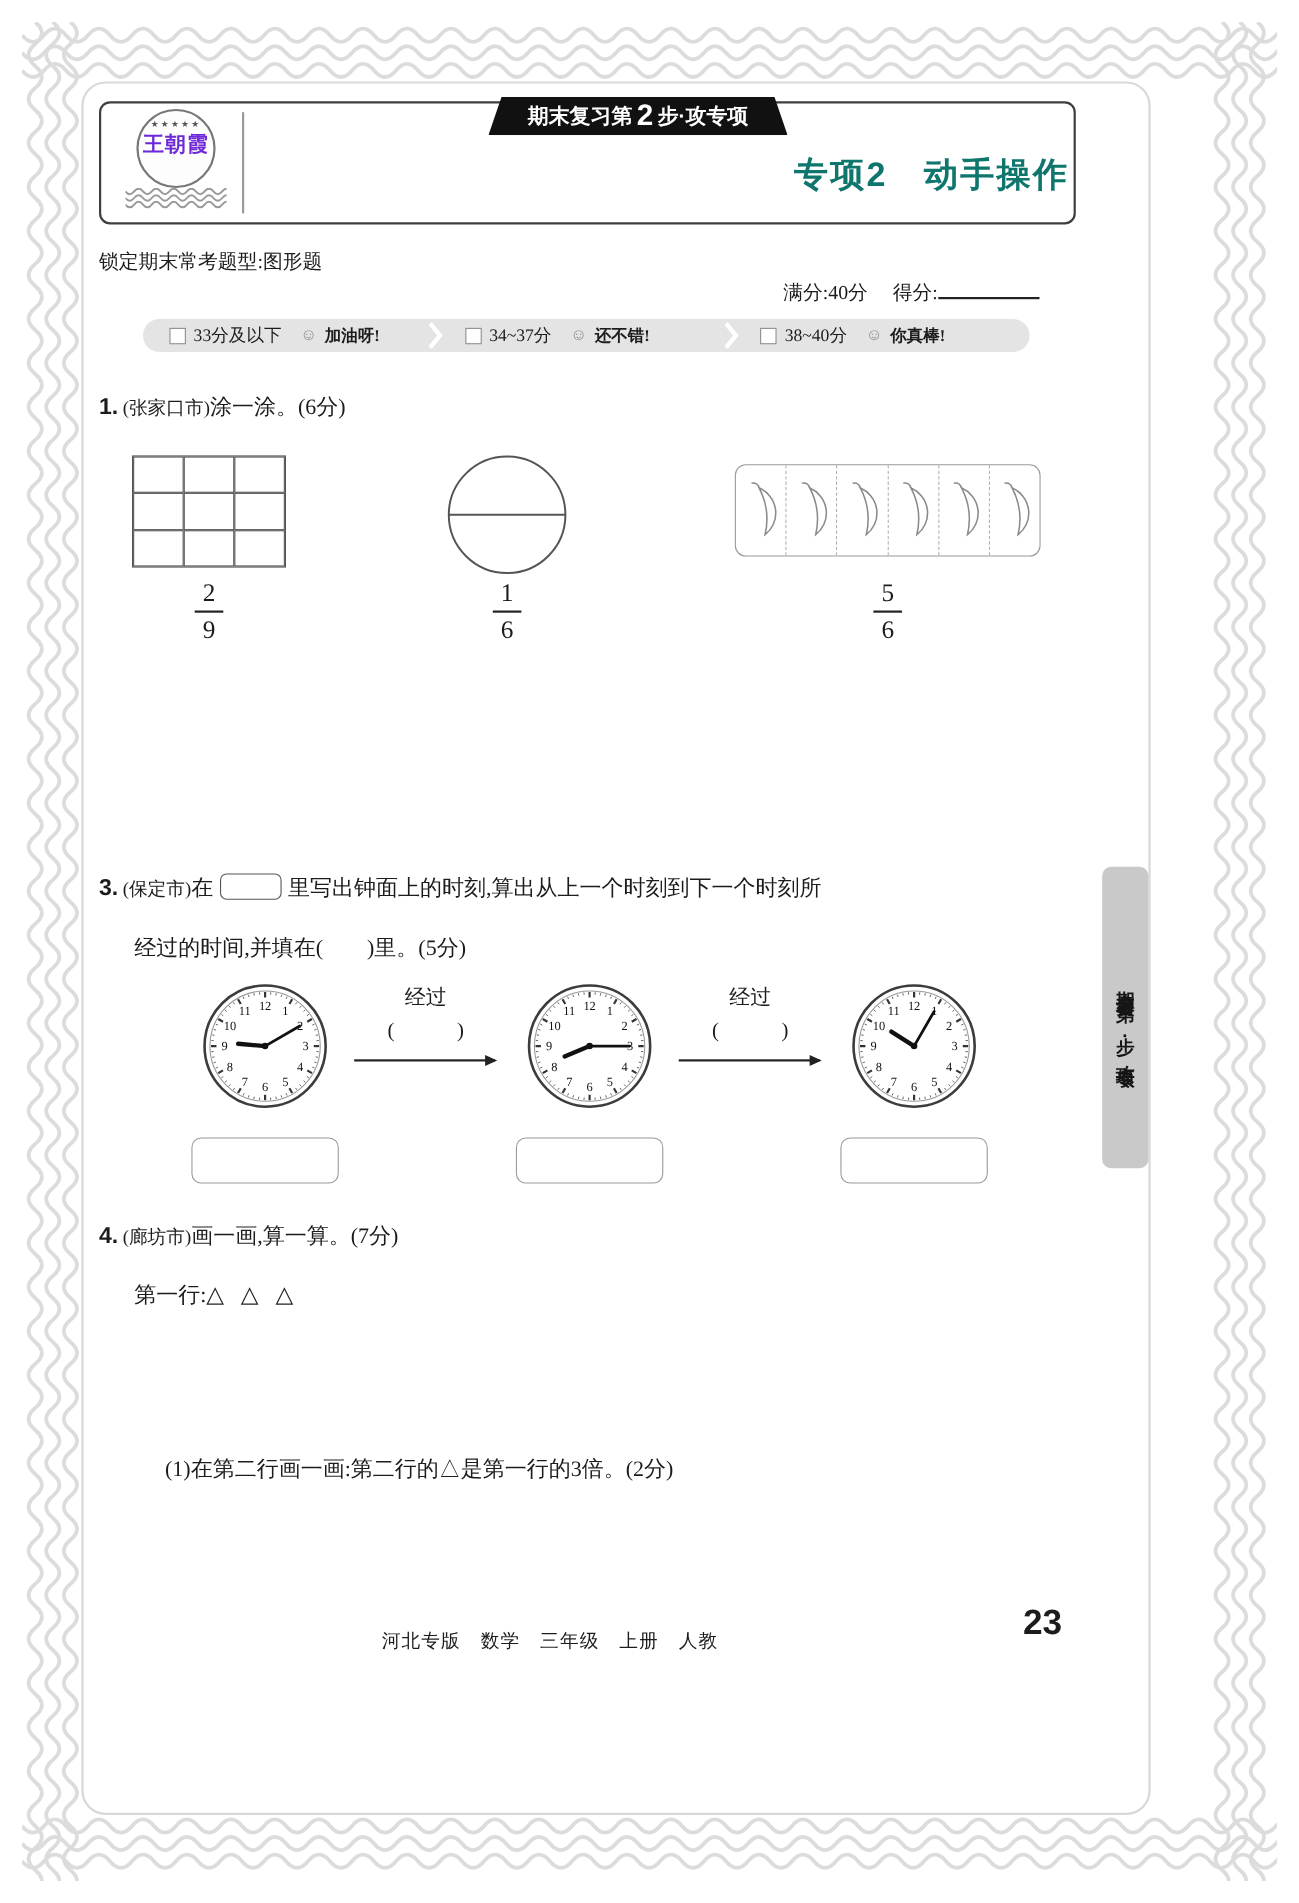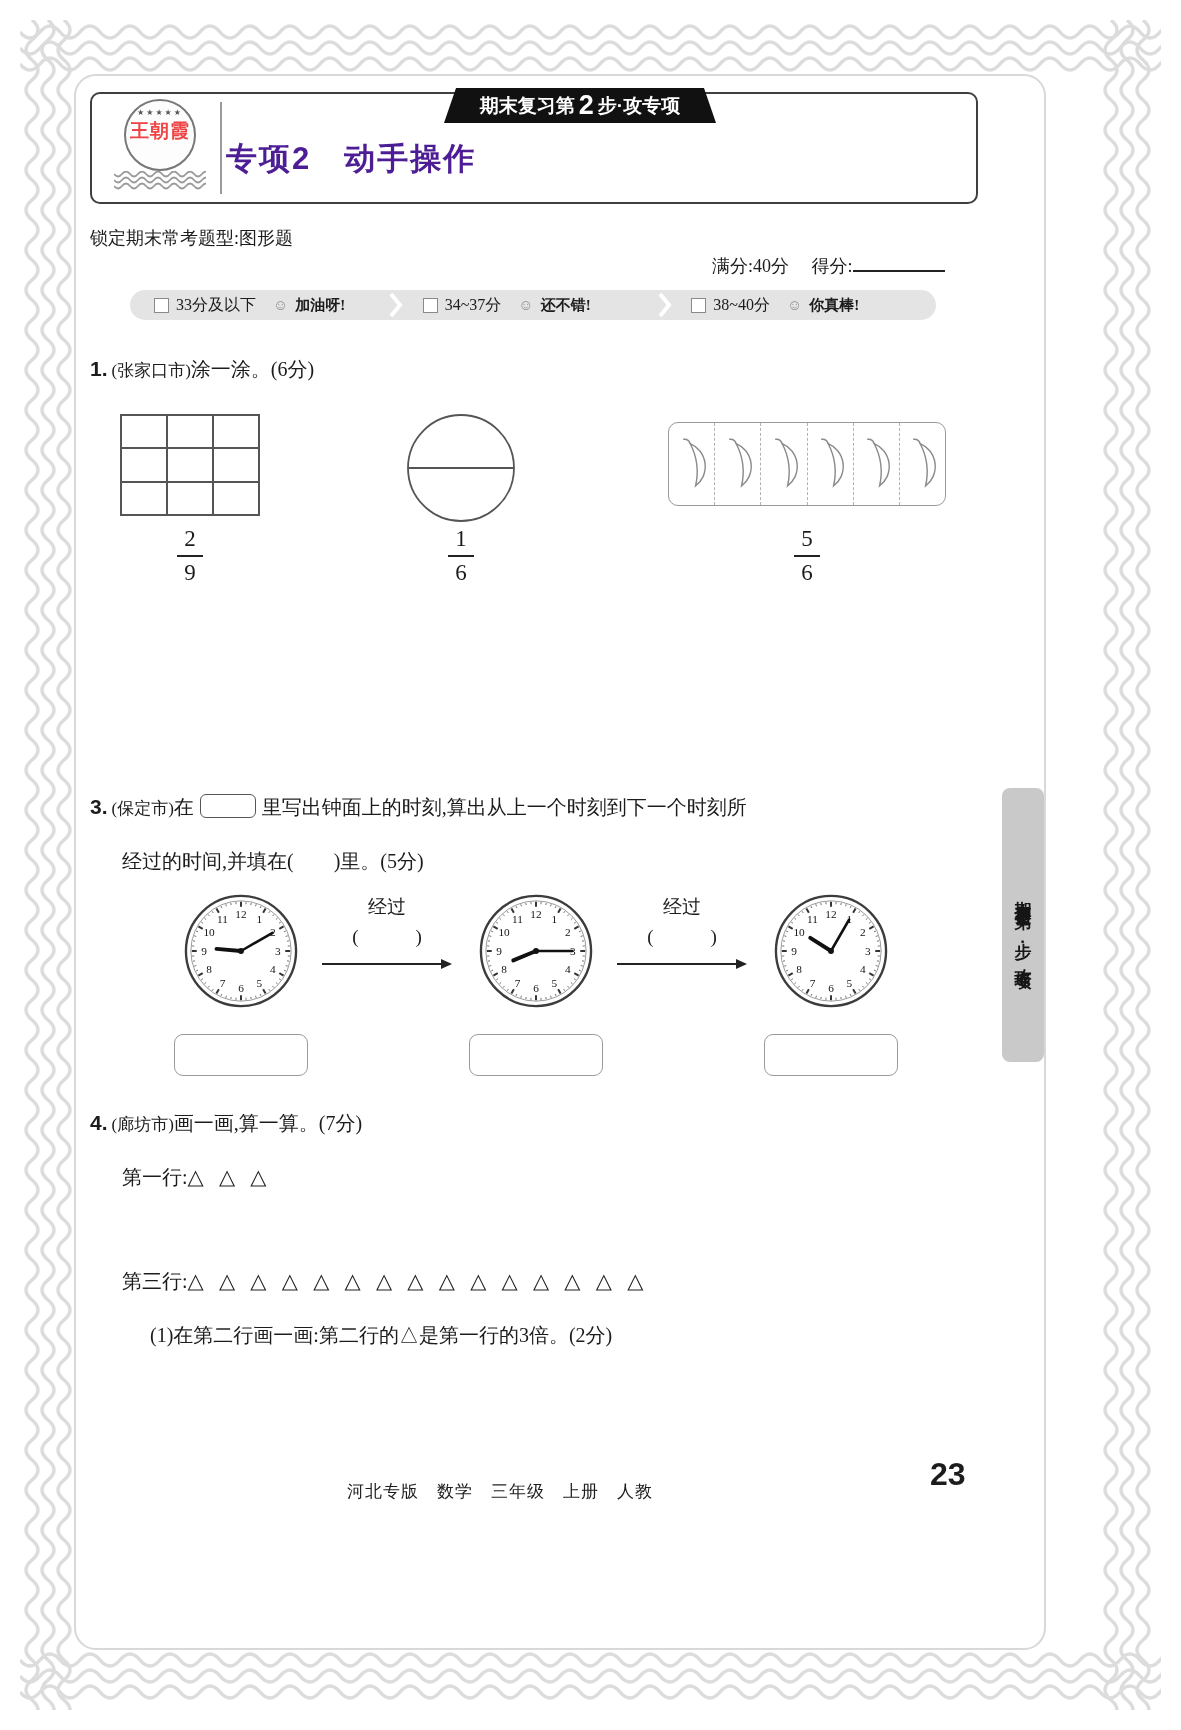--- a/index.html
+++ b/index.html
@@ -33,31 +33,31 @@
     border:2px solid #3f3f3f; border-radius:10px;
   }
   .banner {
     position:absolute; left:352px; top:-6px; width:272px; height:35px;
     background:#111; color:#fff; display:flex; align-items:center; justify-content:center;
     gap:2px; font-size:19px; font-weight:600; font-family:"Liberation Sans", sans-serif;
     clip-path:polygon(12px 0, calc(100% - 12px) 0, 100% 100%, 0 100%);
   }
   .banner-num { font-size:27px; font-weight:800; padding:0 2px; }
   .hdr-title {
-    position:absolute; left:134px; right:4px; top:44px; text-align:left;
+    position:absolute; left:134px; right:4px; top:44px; text-align:right;
     font-size:31px; font-weight:800; font-family:"Liberation Sans", sans-serif;
-    letter-spacing:2px; color:#4c1d95;
+    letter-spacing:2px; color:#0f766e;
   }
   .logo { position:absolute; left:12px; top:5px; width:112px; height:100px; text-align:center; }
   .logo-circle {
     width:72px; height:72px; border:2px solid #777; border-radius:50%;
     margin:0 auto; background:#fdfdfd;
   }
   .logo-stars { font-size:8px; color:#555; letter-spacing:2px; padding-top:7px; line-height:10px; }
-  .logo-name  { font-size:19px; font-weight:700; letter-spacing:1px; color:#ef4444; }
+  .logo-name  { font-size:19px; font-weight:700; letter-spacing:1px; color:#6d28d9; }
   .logo-divider { position:absolute; left:128px; top:8px; bottom:8px; width:1.5px; background:#9a9a9a; }
 
   
   .type-line  { position:absolute; left:90px; top:226px; font-size:18px; }
   .score-line { position:absolute; left:712px; top:254px; font-size:18px; font-weight:400; }
   .score-blank { display:inline-block; width:92px; border-bottom:2px solid #222; height:16px; vertical-align:baseline; }
   .band {
     position:absolute; left:130px; top:290px; width:806px; height:30px;
     background:#e4e4e4; border-radius:15px; display:flex; align-items:center; font-size:16px;
   }
@@ -542,21 +542,18 @@
     <div class="answer-box" id="abox-1"></div>
     <div class="answer-box" id="abox-2"></div>
   </div>
 
   <div class="q-head" style="left:90px; top:1110px;">
     <span class="q-num">4.</span><span class="q-city">(廊坊市)</span><span class="q-task">画一画,算一算。(7分)</span>
   </div>
   <div class="q-line" style="left:122px; top:1164px;">
     <span>第一行:</span><span class="triangles">△ △ △</span>
   </div>
-  <div class="q-line" style="left:122px; top:1268px;">
-    <span>第三行:</span><span class="triangles">△ △ △ △ △ △ △ △ △ △ △ △ △ △ △</span>
-  </div>
   <div class="q-line" style="left:122px; top:1322px;margin-left:28px;">(1)在第二行画一画:第二行的△是第一行的3倍。(2分)</div>
 
   <div class="footer">河北专版　数学　三年级　上册　人教</div>
   <div class="page-num">23</div>
 
 </div>
 
 </body></html>

